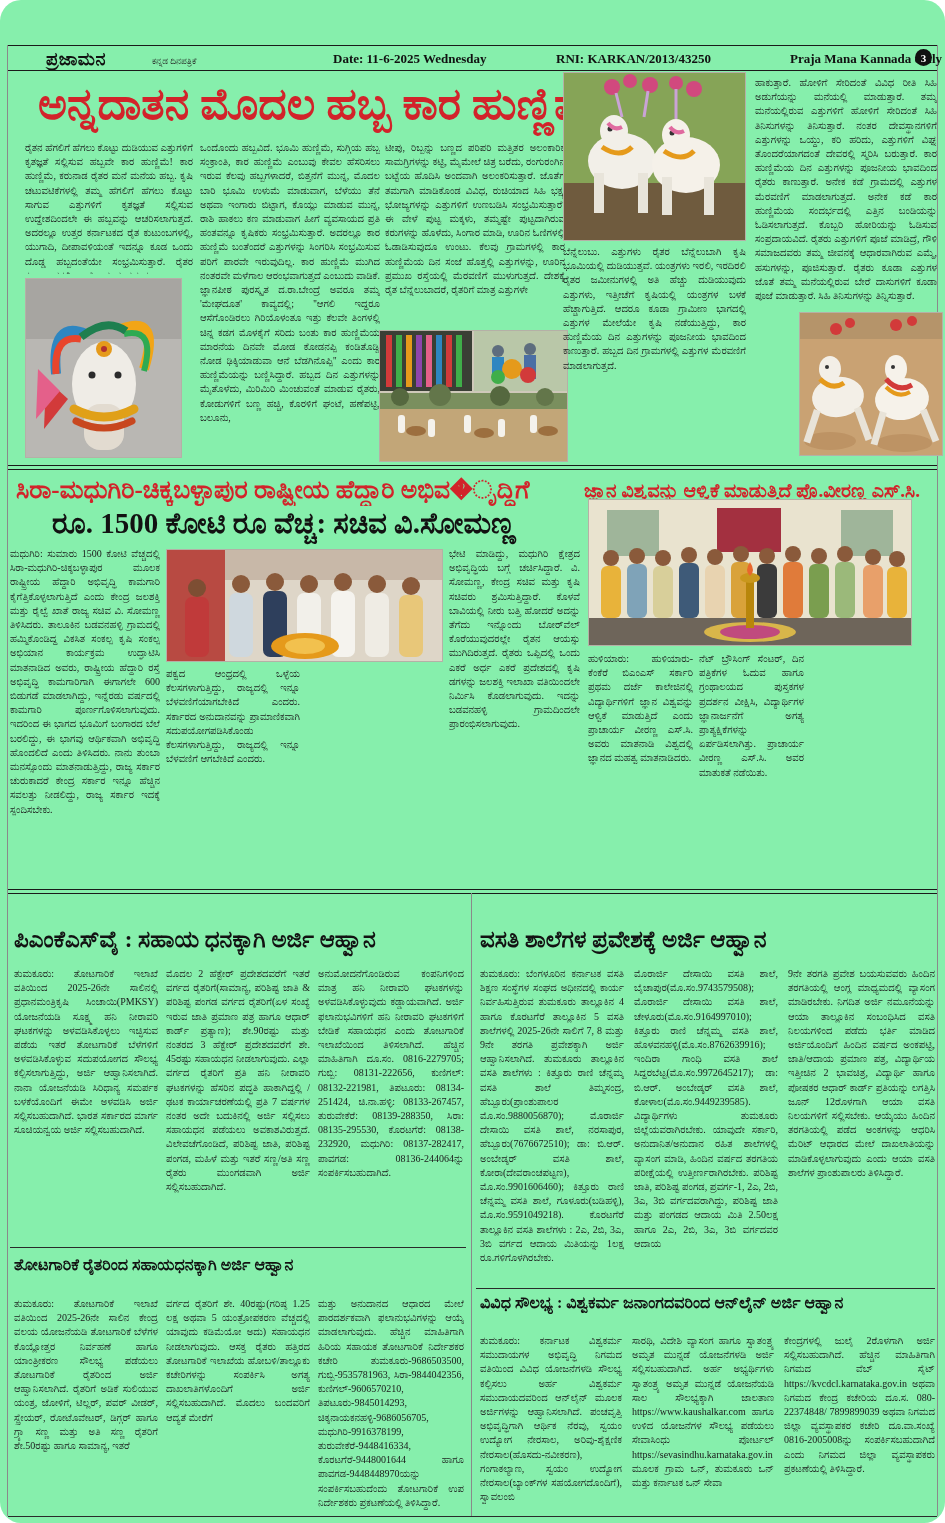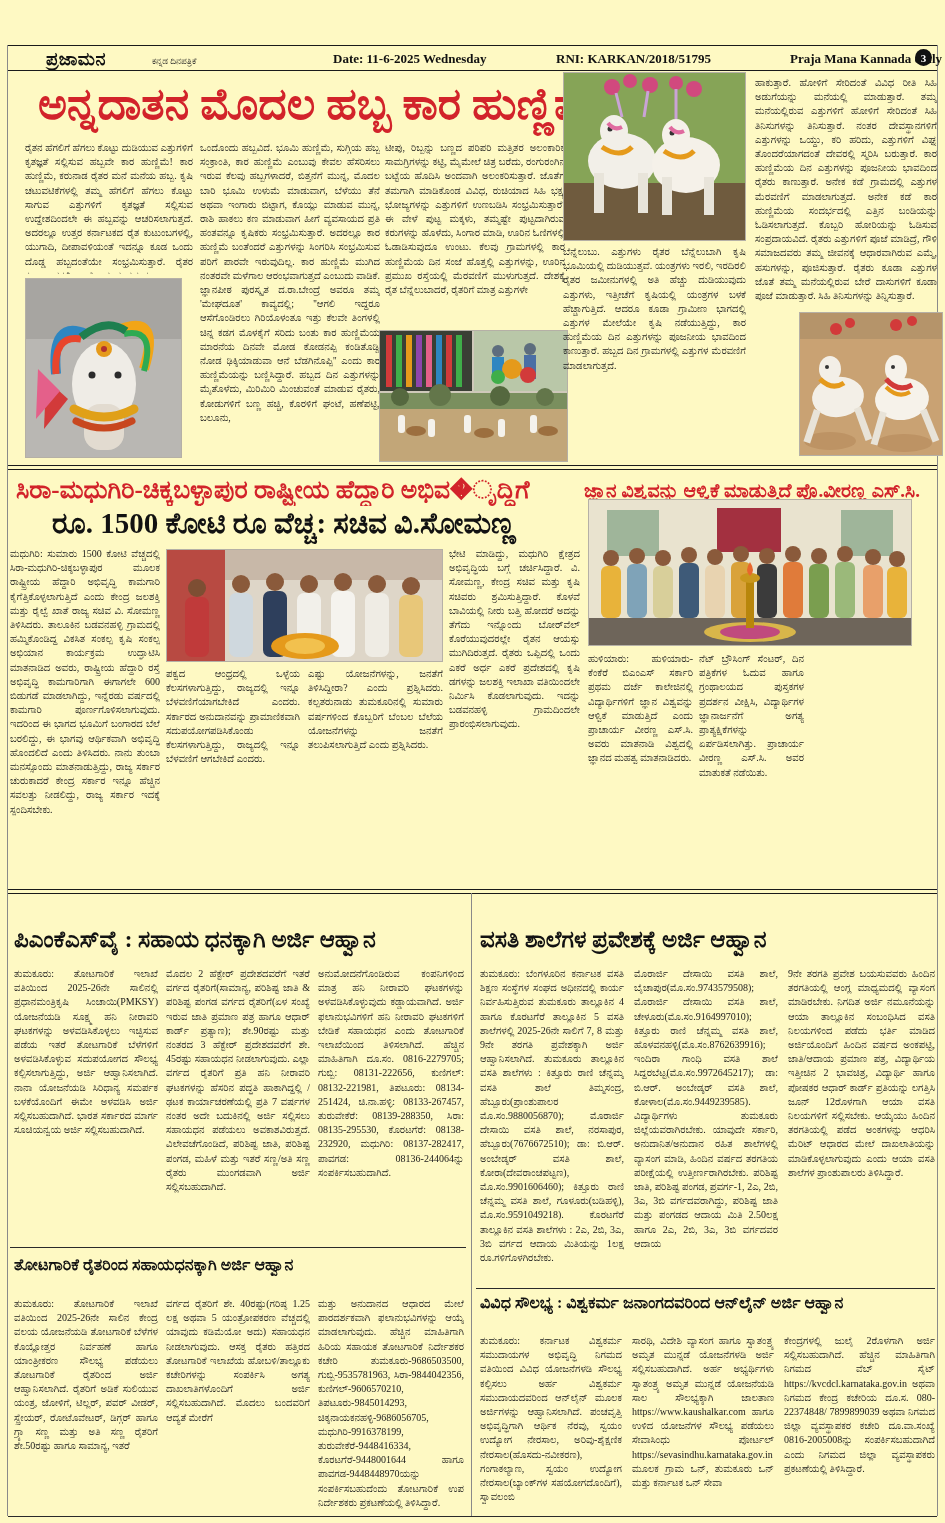--- a/index.html
+++ b/index.html
@@ -1,17 +1,17 @@
 <!DOCTYPE html>
 <html><head>
 <meta charset="utf-8">
 <style>
   html,body{margin:0;padding:0;background:#ffffff;}
-  .page{position:relative;width:945px;height:1523px;background:#fef9c3;overflow:hidden;
-        font-family:"Liberation Serif","DejaVu Serif",serif;color:#161616;}
+  .page{position:relative;width:945px;height:1523px;background:#86efac;overflow:hidden;
+        font-family:"Liberation Serif","DejaVu Serif",serif;color:#161616;border-radius:21px;}
   .abs{position:absolute;}
   .rule-h{position:absolute;border-top:1.5px solid #1a1a1a;}
   .rule-thin{position:absolute;border-top:1px solid #2a2a2a;}
   .rule-double{position:absolute;height:2.5px;border-top:1.4px solid #1a1a1a;border-bottom:1.4px solid #1a1a1a;}
   .rule-v{position:absolute;border-left:1px solid #8a8a8a;}
   .masthead-logo{font-weight:bold;font-size:18px;letter-spacing:0.5px;color:#111;}
   .masthead-sub{font-size:9px;color:#222;font-family:Liberation Serif, serif;}
   .masthead-item{font-weight:bold;font-size:13px;color:#111;white-space:nowrap;}
   .page-circle{width:17px;height:17px;border-radius:50%;background:#111;color:#fff;
                font-size:11px;font-weight:bold;display:flex;align-items:center;justify-content:center;}
@@ -31,21 +31,21 @@
 
 <div class="page">
 
   <div class="rule-v" style="left:7px;top:45px;height:1471px;"></div>
   <div class="rule-v" style="left:937px;top:45px;height:1471px;"></div>
 
   <div class="rule-h" style="left:8px;top:45px;width:929px;"></div>
   <div class="abs masthead-logo" style="left:46px;top:49px;">ಪ್ರಜಾಮನ</div>
   <div class="abs masthead-sub" style="left:152px;top:56px;">ಕನ್ನಡ ದಿನಪತ್ರಿಕೆ</div>
   <div class="abs masthead-item" style="left:333px;top:51px;text-align:center;">Date: 11-6-2025 Wednesday</div>
-  <div class="abs masthead-item" style="left:556px;top:51px;">RNI: KARKAN/2018/51795</div>
+  <div class="abs masthead-item" style="left:556px;top:51px;">RNI: KARKAN/2013/43250</div>
   <div class="abs masthead-item" style="left:790px;top:51px;">Praja Mana Kannada daily</div>
   <div class="abs page-circle" style="left:915px;top:49px;">3</div>
   <div class="rule-h" style="left:8px;top:70px;width:929px;"></div>
 
   <div class="abs headline-main" style="left:38px;top:82px;width:710px;height:56px;">ಅನ್ನದಾತನ ಮೊದಲ ಹಬ್ಬ ಕಾರ ಹುಣ್ಣಿಮೆ!</div>
 
   <div class="abs bodycol" style="left:25px;top:141px;width:168px;height:133px;">ರೈತನ ಹೆಗಲಿಗೆ ಹೆಗಲು ಕೊಟ್ಟು ದುಡಿಯುವ ಎತ್ತುಗಳಿಗೆ ಕೃತಜ್ಞತೆ ಸಲ್ಲಿಸುವ ಹಬ್ಬವೇ ಕಾರ ಹುಣ್ಣಿಮೆ! ಕಾರ ಹುಣ್ಣಿಮೆ, ಕರುನಾಡ ರೈತರ ಮನೆ ಮನೆಯ ಹಬ್ಬ. ಕೃಷಿ ಚಟುವಟಿಕೆಗಳಲ್ಲಿ ತಮ್ಮ ಹೆಗಲಿಗೆ ಹೆಗಲು ಕೊಟ್ಟು ಸಾಗುವ ಎತ್ತುಗಳಿಗೆ ಕೃತಜ್ಞತೆ ಸಲ್ಲಿಸುವ ಉದ್ದೇಶದಿಂದಲೇ ಈ ಹಬ್ಬವನ್ನು ಆಚರಿಸಲಾಗುತ್ತದೆ. ಅದರಲ್ಲೂ ಉತ್ತರ ಕರ್ನಾಟಕದ ರೈತ ಕುಟುಂಬಗಳಲ್ಲಿ, ಯುಗಾದಿ, ದೀಪಾವಳಿಯಂತೆ ಇದನ್ನೂ ಕೂಡ ಒಂದು ದೊಡ್ಡ ಹಬ್ಬದಂತೆಯೇ ಸಂಭ್ರಮಿಸುತ್ತಾರೆ. ರೈತರ ಕುಟುಂಬಗಳಲ್ಲಿ ಒಂದೊಂದು ಸಂದರ್ಭಕ್ಕೂ</div>
 
   <div class="photo" style="left:25px;top:278px;width:157px;height:180px;">
     <svg width="155" height="178" viewBox="0 0 155 178">
@@ -248,21 +248,20 @@
           <rect x="198" y="43" width="24" height="64" rx="7" fill="#efece4"></rect>
         <circle cx="244" cy="36" r="9" fill="#8a5a3b"></circle>
           <rect x="232" y="45" width="24" height="62" rx="7" fill="#e8c779"></rect>
       </g>
       <ellipse cx="138" cy="96" rx="34" ry="13" fill="#e59a1b"></ellipse>
       <ellipse cx="138" cy="96" rx="20" ry="8" fill="#f2c14e"></ellipse>
     </svg>
   </div>
 
   <div class="abs bodycol" style="left:166px;top:667px;width:134px;height:220px;">ಪಕ್ವದ ಆಂಧ್ರದಲ್ಲಿ ಒಳ್ಳೆಯ ಕೆಲಸಗಳಾಗುತ್ತಿದ್ದು, ರಾಜ್ಯದಲ್ಲಿ ಇನ್ನೂ ಬೆಳವಣಿಗೆಯಾಗಬೇಕಿದೆ ಎಂದರು. ಸರ್ಕಾರದ ಅನುದಾನವನ್ನು ಪ್ರಾಮಾಣಿಕವಾಗಿ ಸದುಪಯೋಗಪಡಿಸಿಕೊಂಡು ಕೆಲಸಗಳಾಗುತ್ತಿದ್ದು, ರಾಜ್ಯದಲ್ಲಿ ಇನ್ನೂ ಬೆಳವಣಿಗೆ ಆಗಬೇಕಿದೆ ಎಂದರು.</div>
-  <div class="abs bodycol" style="left:308px;top:667px;width:135px;height:220px;">ಎಷ್ಟು ಯೋಜನೆಗಳನ್ನು, ಜನತೆಗೆ ತಿಳಿಸಿದ್ದೀರಾ? ಎಂದು ಪ್ರಶ್ನಿಸಿದರು. ಕಲ್ಪತರುನಾಡು ತುಮಕೂರಿನಲ್ಲಿ ಸುಮಾರು ವರ್ಷಗಳಿಂದ ಕೊಬ್ಬರಿಗೆ ಬೆಂಬಲ ಬೆಲೆಯ ಯೋಜನೆಗಳನ್ನು ಜನತೆಗೆ ತಲುಪಿಸಲಾಗುತ್ತಿದೆ ಎಂದು ಪ್ರಶ್ನಿಸಿದರು.</div>
   <div class="abs bodycol" style="left:449px;top:547px;width:131px;height:341px;">ಭೇಟಿ ಮಾಡಿದ್ದು, ಮಧುಗಿರಿ ಕ್ಷೇತ್ರದ ಅಭಿವೃದ್ಧಿಯ ಬಗ್ಗೆ ಚರ್ಚಿಸಿದ್ದಾರೆ. ವಿ. ಸೋಮಣ್ಣ, ಕೇಂದ್ರ ಸಚಿವ ಮತ್ತು ಕೃಷಿ ಸಚಿವರು ಶ್ರಮಿಸುತ್ತಿದ್ದಾರೆ. ಕೊಳವೆ ಬಾವಿಯಲ್ಲಿ ನೀರು ಬತ್ತಿ ಹೋದರೆ ಅದನ್ನು ತೆಗೆದು ಇನ್ನೊಂದು ಬೋರ್‌ವೆಲ್ ಕೊರೆಯುವುದರಲ್ಲೇ ರೈತನ ಆಯಸ್ಸು ಮುಗಿದಿರುತ್ತದೆ. ರೈತರು ಒಪ್ಪಿದಲ್ಲಿ ಒಂದು ಎಕರೆ ಅರ್ಧ ಎಕರೆ ಪ್ರದೇಶದಲ್ಲಿ ಕೃಷಿ ಡಗಳನ್ನು ಜಲಶಕ್ತಿ ಇಲಾಖಾ ವತಿಯಿಂದಲೇ ನಿರ್ಮಿಸಿ ಕೊಡಲಾಗುವುದು. ಇದನ್ನು ಬಡವನಹಳ್ಳಿ ಗ್ರಾಮದಿಂದಲೇ ಪ್ರಾರಂಭಿಸಲಾಗುವುದು.</div>
 
   <div class="abs bodycol" style="left:588px;top:652px;width:105px;height:236px;">ಹುಳಿಯಾರು: ಹುಳಿಯಾರು-ಕೆಂಕೆರೆ ಬಿಎಂಎಸ್ ಸರ್ಕಾರಿ ಪ್ರಥಮ ದರ್ಜೆ ಕಾಲೇಜಿನಲ್ಲಿ ವಿದ್ಯಾರ್ಥಿಗಳಿಗೆ ಜ್ಞಾನ ವಿಶ್ವವನ್ನು ಆಳ್ವಿಕೆ ಮಾಡುತ್ತಿದೆ ಎಂದು ಪ್ರಾಚಾರ್ಯ ವೀರಣ್ಣ ಎಸ್.ಸಿ. ಅವರು ಮಾತನಾಡಿ ವಿಶ್ವದಲ್ಲಿ ಜ್ಞಾನದ ಮಹತ್ವ ಮಾತನಾಡಿದರು.</div>
   <div class="abs bodycol" style="left:699px;top:652px;width:105px;height:236px;">ನೆಟ್ ಬ್ರೌಸಿಂಗ್ ಸೆಂಟರ್, ದಿನ ಪತ್ರಿಕೆಗಳ ಓದುವ ಹಾಗೂ ಗ್ರಂಥಾಲಯದ ಪುಸ್ತಕಗಳ ಪ್ರದರ್ಶನ ವೀಕ್ಷಿಸಿ, ವಿದ್ಯಾರ್ಥಿಗಳ ಜ್ಞಾನಾರ್ಜನೆಗೆ ಅಗತ್ಯ ಪ್ರಾತ್ಯಕ್ಷಿಕೆಗಳನ್ನು ಏರ್ಪಡಿಸಲಾಗಿತ್ತು. ಪ್ರಾಚಾರ್ಯ ವೀರಣ್ಣ ಎಸ್.ಸಿ. ಅವರ ಮಾತುಕತೆ ನಡೆಯಿತು.</div>
 
   <div class="rule-double" style="left:8px;top:889px;width:929px;"></div>
   <div class="rule-v" style="left:471px;top:893px;height:623px;"></div>
 
   <div class="abs headline-sec" style="left:14px;top:927px;width:452px;height:34px;">ಪಿಎಂಕೆಎಸ್‌ವೈ : ಸಹಾಯ ಧನಕ್ಕಾಗಿ ಅರ್ಜಿ ಆಹ್ವಾನ</div>
   <div class="abs bodycol" style="left:14px;top:967px;width:144px;height:271px;">ತುಮಕೂರು: ತೋಟಗಾರಿಕೆ ಇಲಾಖೆ ವತಿಯಿಂದ 2025-26ನೇ ಸಾಲಿನಲ್ಲಿ ಪ್ರಧಾನಮಂತ್ರಿಕೃಷಿ ಸಿಂಚಾಯಿ(PMKSY) ಯೋಜನೆಯಡಿ ಸೂಕ್ಷ್ಮ ಹನಿ ನೀರಾವರಿ ಘಟಕಗಳನ್ನು ಅಳವಡಿಸಿಕೊಳ್ಳಲು ಇಚ್ಛಿಸುವ ಪಡೆಯ ಇತರೆ ತೋಟಗಾರಿಕೆ ಬೆಳೆಗಳಿಗೆ ಅಳವಡಿಸಿಕೊಳ್ಳುವ ಸದುಪಯೋಗದ ಸೌಲಭ್ಯ ಕಲ್ಪಿಸಲಾಗುತ್ತಿದ್ದು, ಅರ್ಜಿ ಆಹ್ವಾನಿಸಲಾಗಿದೆ. ನಾನಾ ಯೋಜನೆಯಡಿ ಸಿರಿಧಾನ್ಯ ಸಮರ್ಪಕ ಬಳಕೆಯೊಂದಿಗೆ ಈಮೇ ಅಳವಡಿಸಿ ಅರ್ಜಿ ಸಲ್ಲಿಸಬಹುದಾಗಿದೆ. ಭಾರತ ಸರ್ಕಾರದ ಮಾರ್ಗ ಸೂಚಿಯನ್ವಯ ಅರ್ಜಿ ಸಲ್ಲಿಸಬಹುದಾಗಿದೆ.</div>

